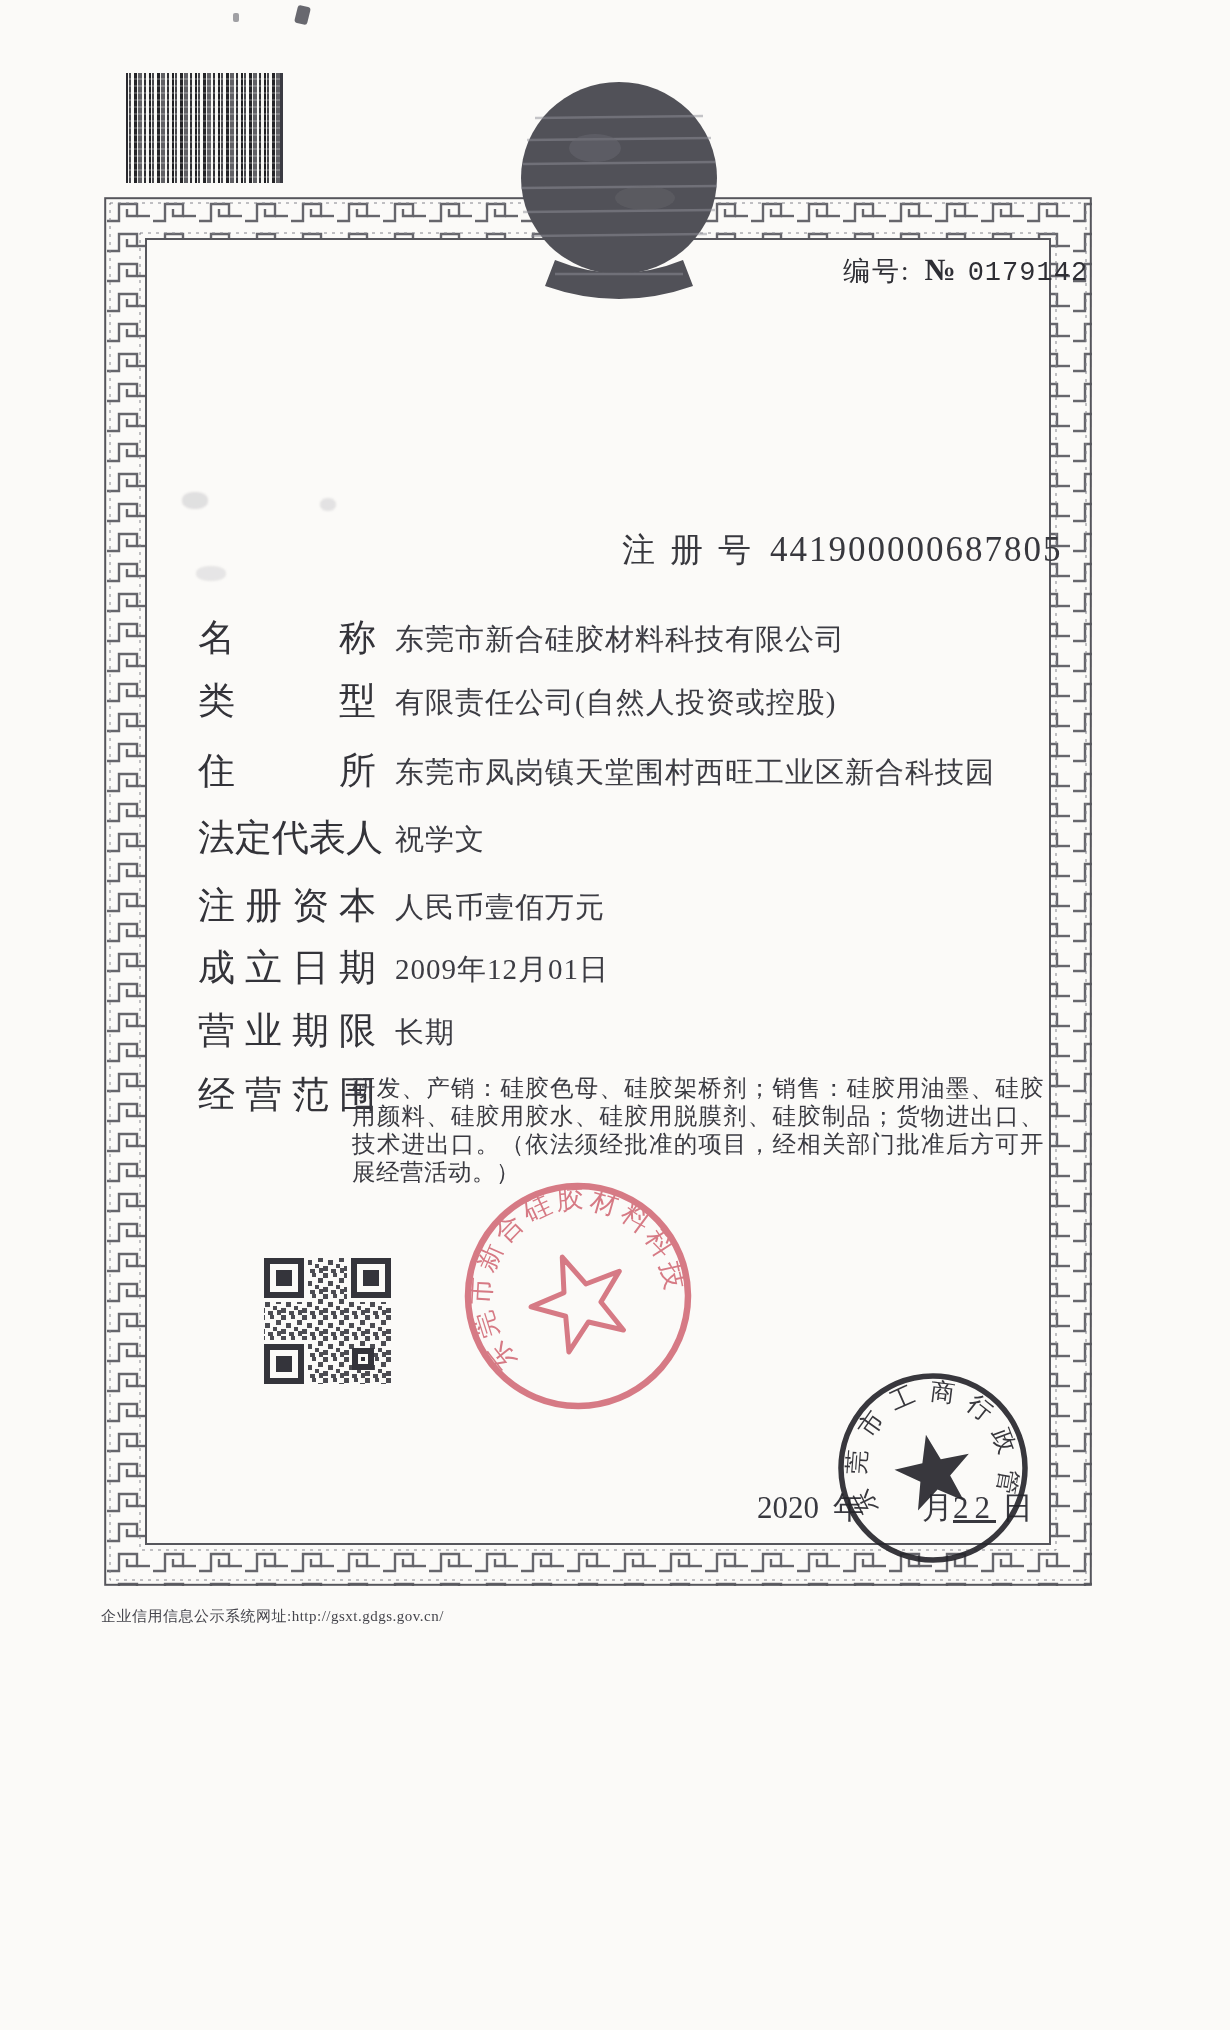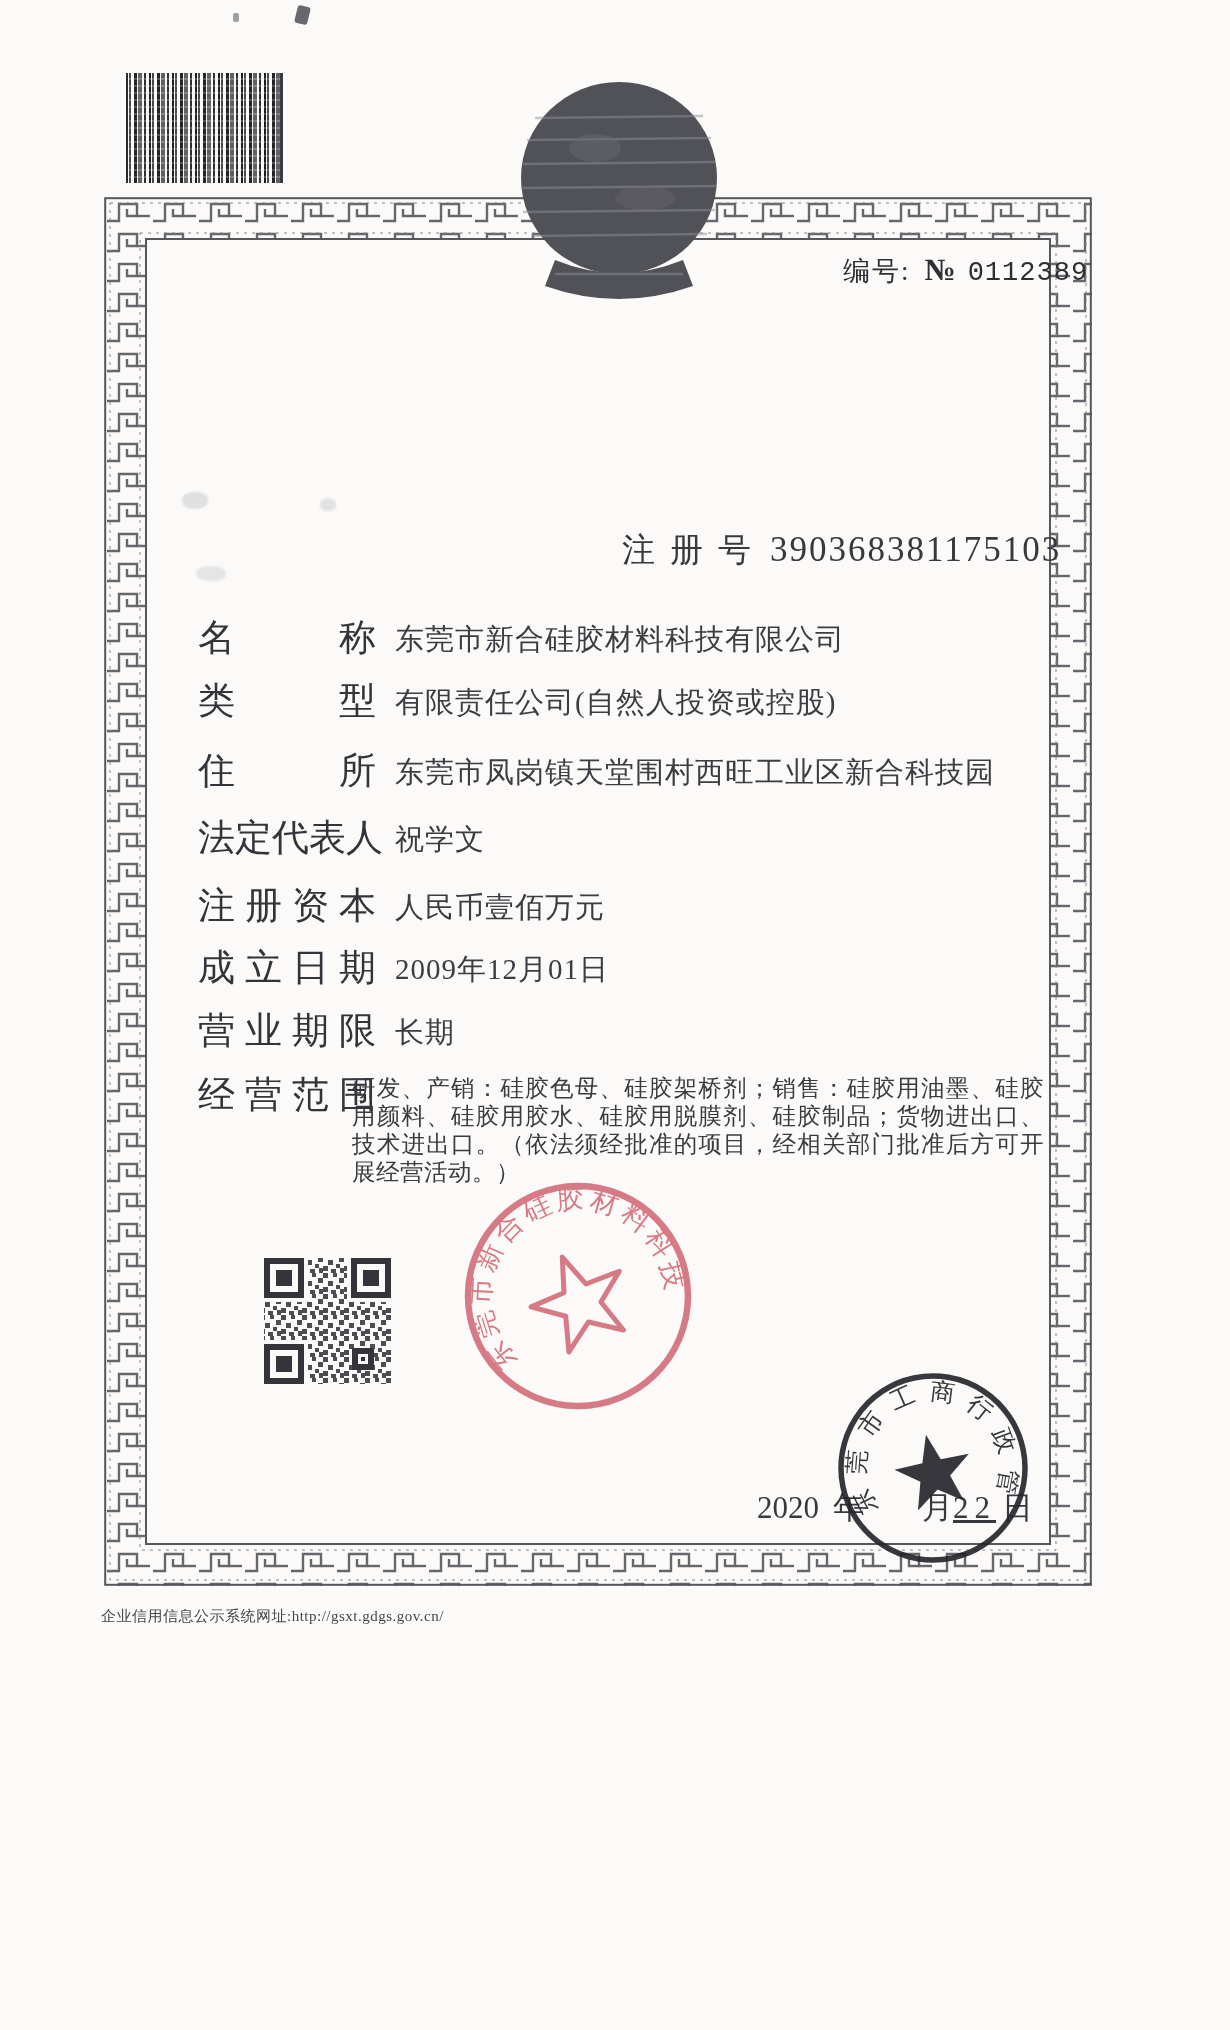--- a/index.html
+++ b/index.html
@@ -112,26 +112,26 @@
     <ellipse cx="130" cy="120" rx="30" ry="12" fill="#68686f" opacity=".4"></ellipse>
   </svg>
 
   <div class="smudge-a"></div>
   <div class="smudge-b"></div>
   <div class="smudge-c"></div>
   <div class="smudge-d"></div>
   <div class="smudge-e"></div>
 
   <div class="serial">
-    <span>编号:</span><span class="nosym">№</span><span class="num">0112389</span>
+    <span>编号:</span><span class="nosym">№</span><span class="num">0179142</span>
   </div>
 
 
   <div class="regline">
-    <span class="rlab">注册号</span><span class="rnum">390368381175103</span>
+    <span class="rlab">注册号</span><span class="rnum">441900000687805</span>
   </div>
 
   <div class="row r1">
     <div class="lab" data-justify="">
         <span>名</span>
         <span>称</span>
       </div>
     <div class="val">东莞市新合硅胶材料科技有限公司</div>
   </div>
   <div class="row r2">

